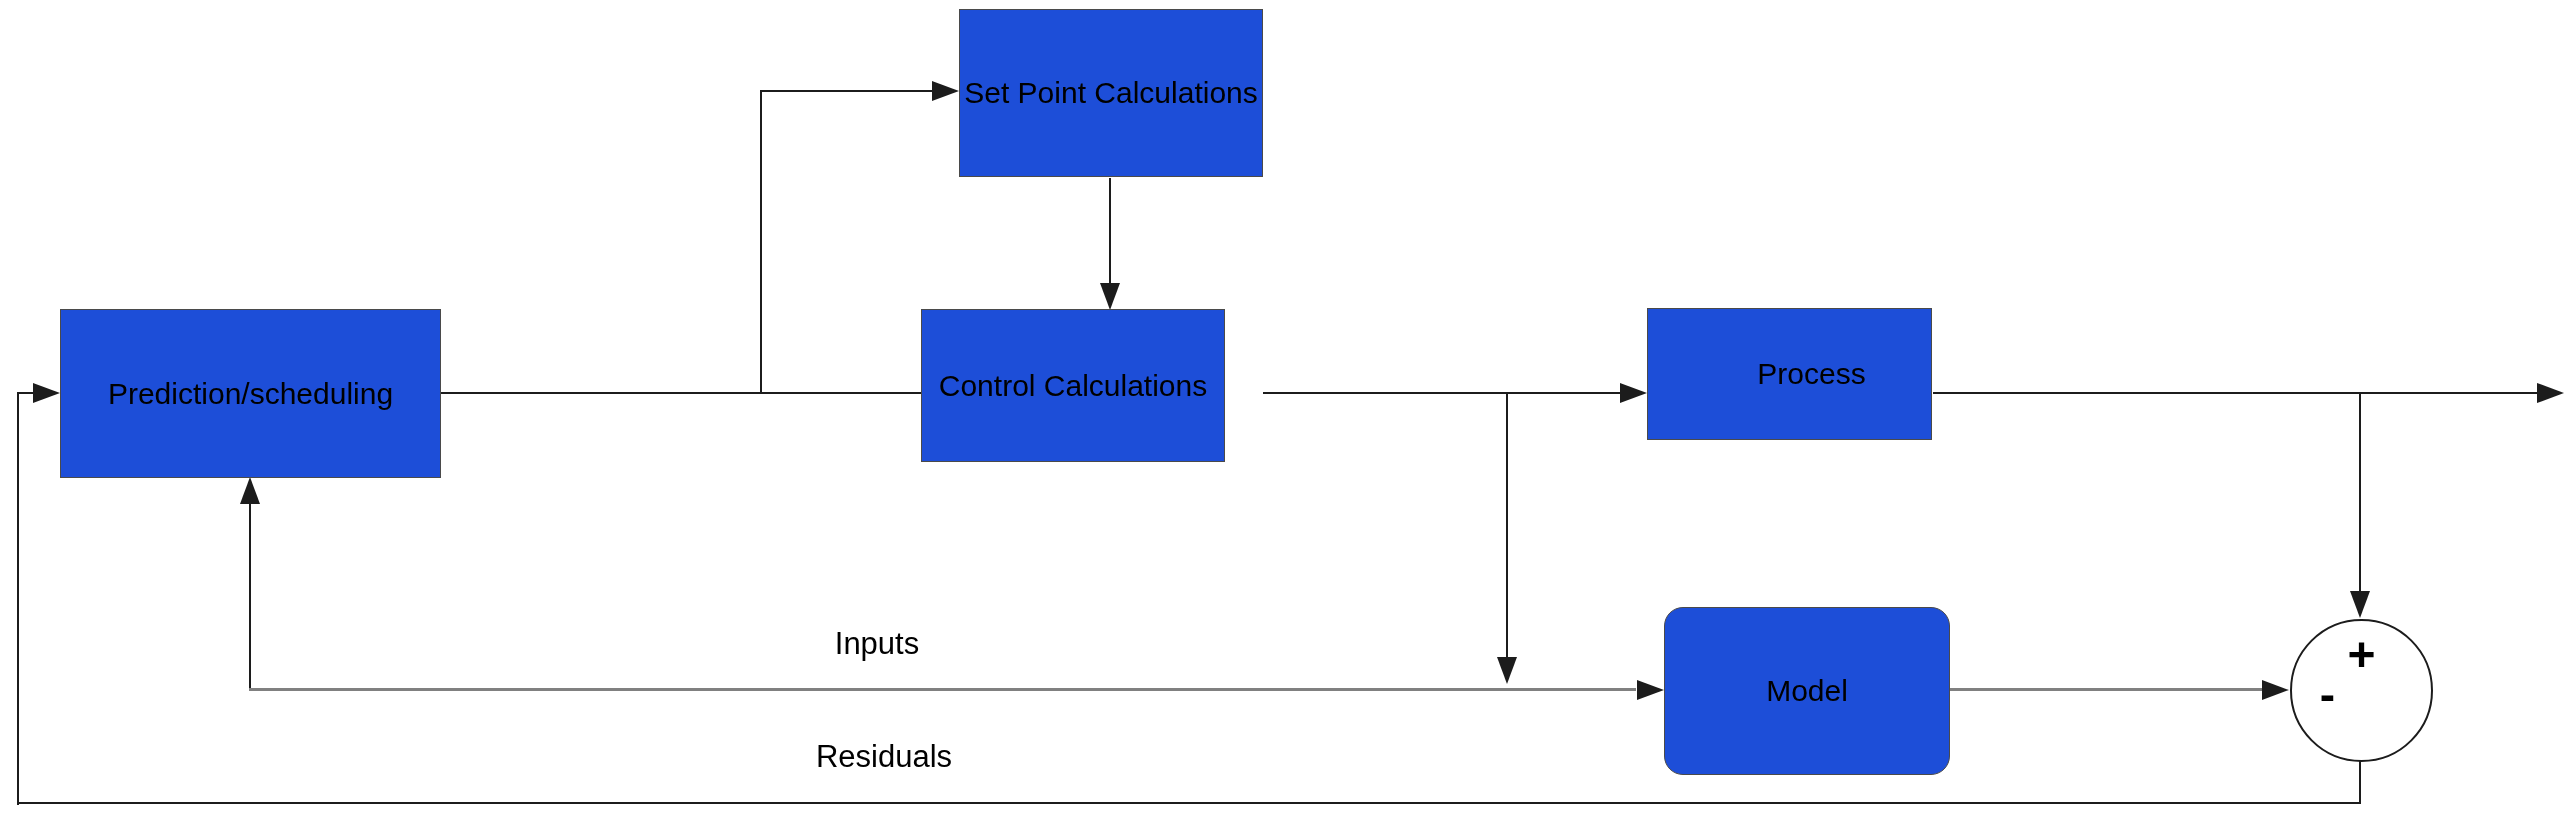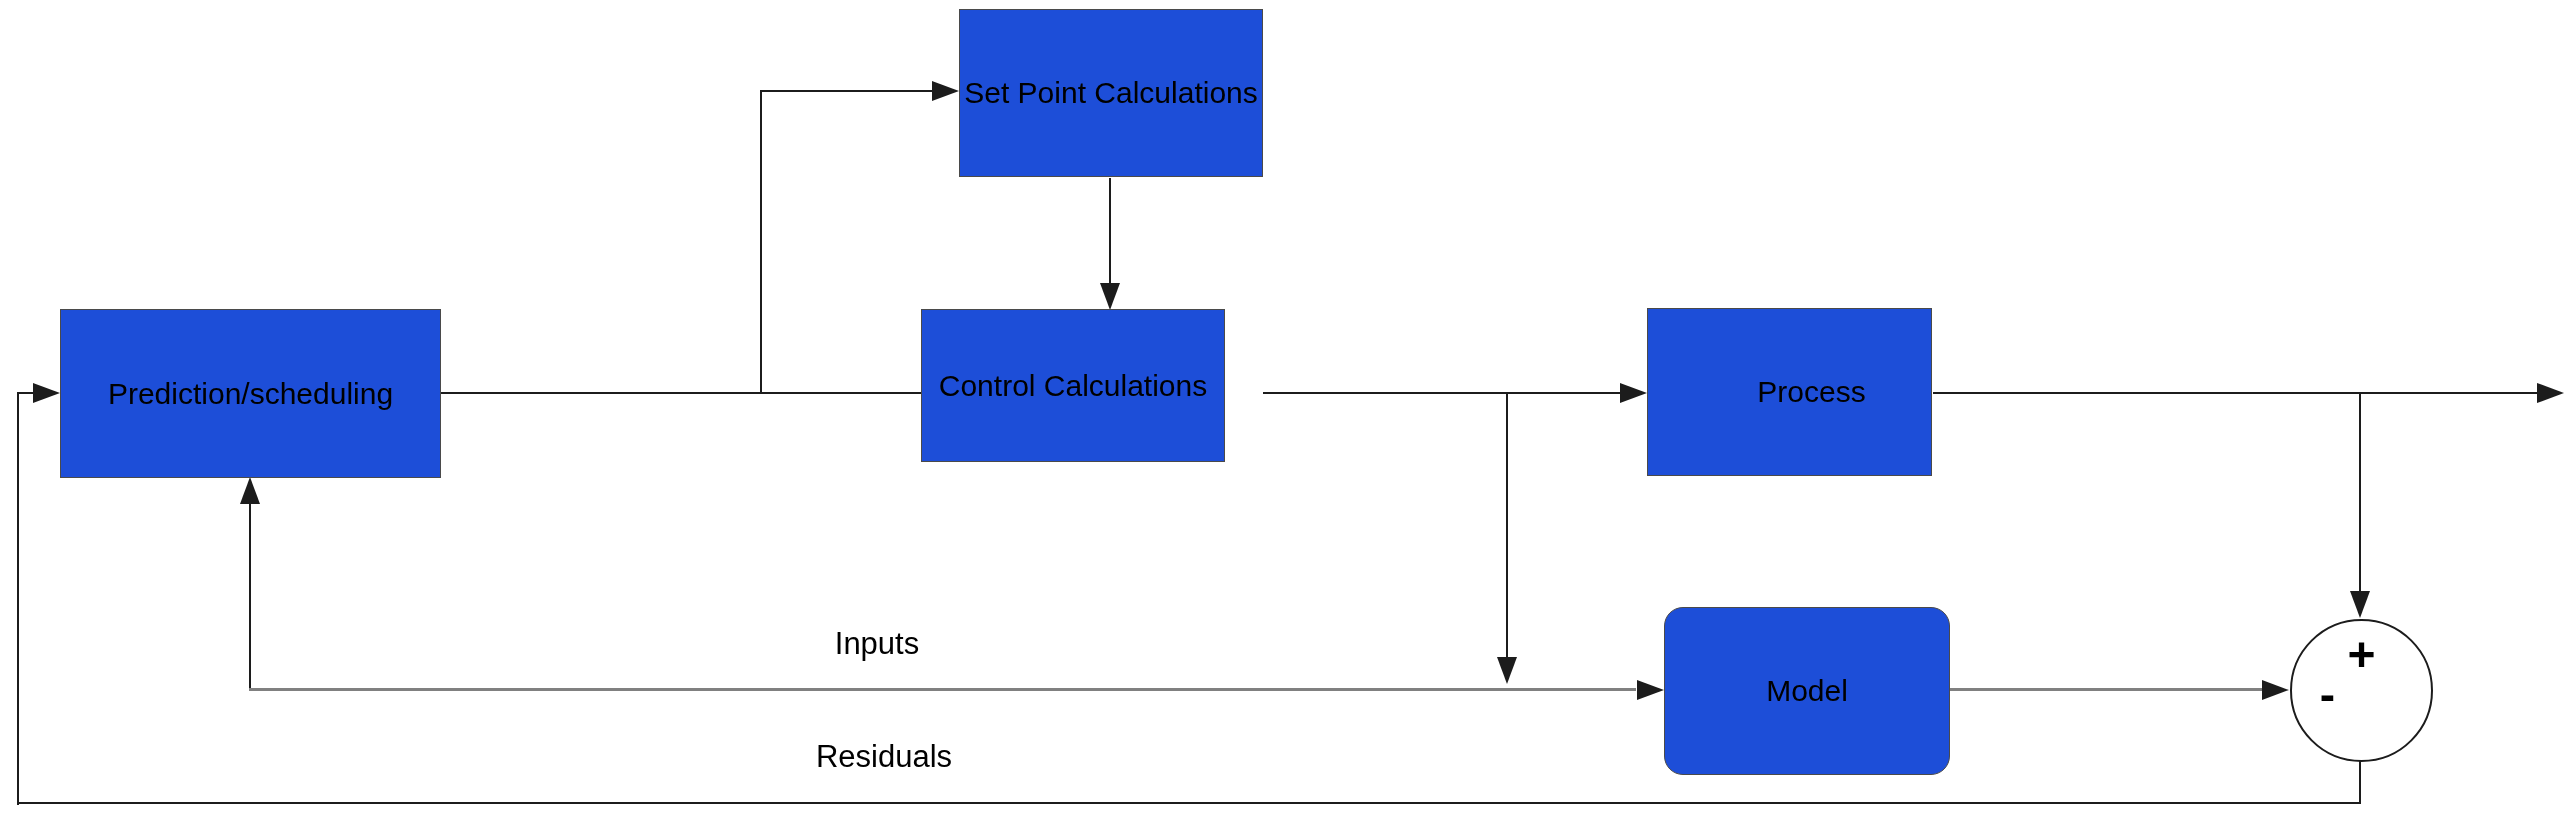--- a/index.html
+++ b/index.html
@@ -49,21 +49,21 @@
     font-weight:bold;font-size:48px;line-height:1;
   }
   #junction .minus{
     position:absolute;left:20px;top:50px;width:31px;text-align:center;
     font-weight:bold;font-size:46px;line-height:1;
   }
   
   #box-prediction{left:60px;top:309px;width:381px;height:169px;}
   #box-setpoint{left:959px;top:8.6px;width:304px;height:168px;}
   #box-control{left:921px;top:309px;width:304px;height:153px;}
-  #box-process{left:1647px;top:308px;width:285px;height:168px;padding-left:44px;}
+  #box-process{left:1647px;top:308px;width:285px;height:132px;padding-left:44px;}
   #box-model{left:1664px;top:607px;width:286px;height:168px;border-radius:19px;}
 </style>
 </head>
 <body>
 
 <div id="canvas">
 
   <div class="ln" style="left:17px;top:393px;width:2.1px;height:412px;"></div>
   <div class="ln" style="left:17px;top:802px;width:2344px;height:2.1px;"></div>
   <div class="ln" style="left:17px;top:392px;width:21.4px;height:2.1px;"></div>

